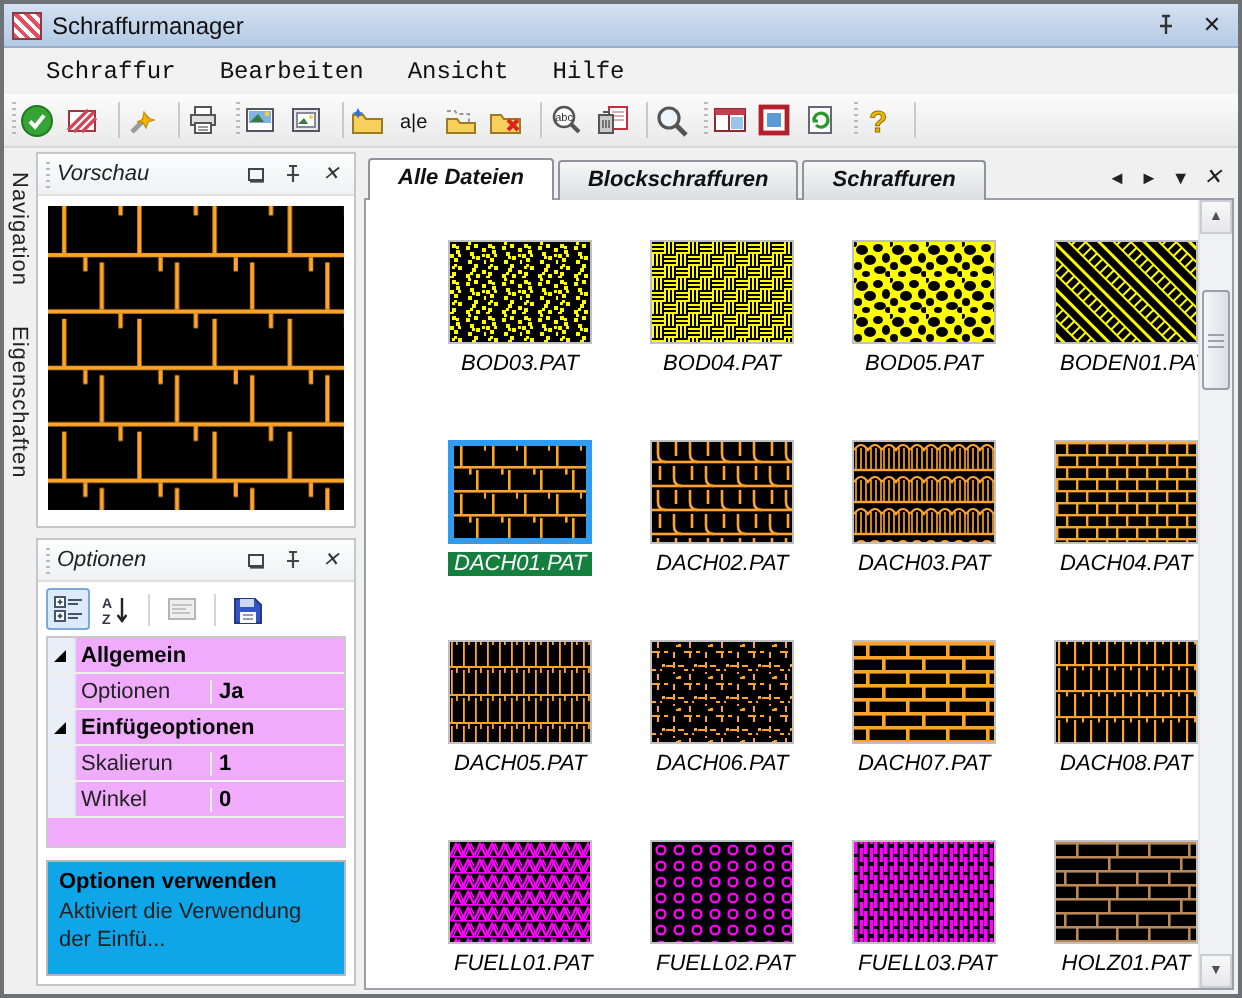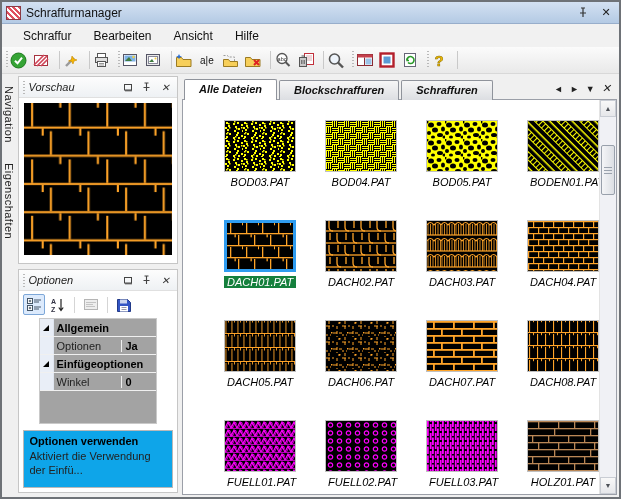--- a/index.html
+++ b/index.html
@@ -13,21 +13,21 @@
     height:22px; display:flex; align-items:center; gap:5px; padding:0 4px;
     background:linear-gradient(#d3e1f2,#b4cae4); border-bottom:1px solid #98aecb;
   }
   .titlebar .app-icon { width:15px; height:14px; border:1px solid #8c3a44;
     background:repeating-linear-gradient(45deg,#e05060 0 2px,#ffffff 2px 4px); }
   .titlebar .title { font-size:12px; color:#111; flex:1; }
   .tb-btn { width:18px; height:16px; display:flex; align-items:center; justify-content:center;
     font-size:11px; color:#222; cursor:default; }
   
   .menubar { height:23px; display:flex; align-items:center; background:#f1f1f1; padding-left:10px; }
-  .menu-item { font-size:12px; color:#111; padding:3px 11px; }
+  .menu-item { font-size:12px; color:#111; padding:3px 11px;font-family:Liberation Mono, monospace; }
   
   .toolbar { height:27px; display:flex; align-items:center; background:linear-gradient(#fbfbfb,#e9e9e9);
     border-bottom:1px solid #d8d8d8; padding:0 2px; }
   .grip { width:5px; height:18px; margin:0 2px;
     background:repeating-linear-gradient(#b9b9b9 0 1px, transparent 1px 3px); width:2px; }
   .tsep { width:1px; height:18px; background:#c9c9c9; margin:0 3px; }
   .tbtn { width:23px; height:23px; display:flex; align-items:center; justify-content:flex-start; border-radius:2px; }
   .tbtn svg { display:block; }
   
   .body { position:absolute; top:72px; bottom:0; left:0; right:0; display:flex; background:#f0f0f0; }
@@ -41,21 +41,21 @@
   .panel-grip { width:2px; height:13px; background:repeating-linear-gradient(#b9b9b9 0 1px, transparent 1px 3px); }
   .panel-title .ptext { flex:1; font-size:11px; color:#222; }
   .pt-btn { width:15px; height:14px; display:flex; align-items:center; justify-content:center; font-size:10px; color:#333; }
   .preview-wrap { flex:1; display:flex; align-items:flex-start; justify-content:center; padding:5px; background:#fff; }
   
   .opt-toolbar { height:27px; display:flex; align-items:center; gap:2px; padding:2px 4px; background:#fff; }
   .obtn { width:22px; height:21px; display:flex; align-items:center; justify-content:center; border:1px solid transparent; border-radius:2px; }
   .obtn.sel { border-color:#7da7d8; background:#dceafc; }
   .osep { width:1px; height:16px; background:#d5d5d5; margin:0 3px; }
   
-  .propgrid { margin:0 20px; border:1px solid #c9c9c9; height:106px; background:#a3a3a3; overflow:hidden; }
+  .propgrid { margin:0 4px; border:1px solid #c9c9c9; height:106px; background:#f0abfc; overflow:hidden; }
   .prow, .pcat { display:flex; height:18px; align-items:center; border-bottom:1px solid #f0f0f0; font-size:11px; }
   .pgutter { width:14px; align-self:stretch; background:#e9eef7; border-right:1px solid #e0e6f0;
     display:flex; align-items:center; justify-content:center; }
   .tri { width:0; height:0; border-right:6px solid #000; border-top:6px solid transparent; }
   .pcat .plabel { font-weight:bold; padding-left:3px; color:#000; }
   .prow .plabel { width:68px; padding-left:3px; color:#222; border-right:1px solid #f0f0f0;
     white-space:nowrap; overflow:hidden; }
   .prow .pvalue { font-weight:bold; padding-left:4px; color:#000; }
   
   .descbox { margin:6px 4px 4px 4px; border:1px solid #b9b9b9; background:#0ea5e9; padding:4px 6px; height:58px; }
@@ -544,20 +544,25 @@
     <div class="pvalue">Ja</div>
   </div>
 
   <div class="pcat">
     <div class="pgutter">
                 <div class="tri"></div>
               </div>
     <div class="plabel">Einfügeoptionen</div>
   </div>
 
+  <div class="prow">
+    <div class="pgutter"></div>
+    <div class="plabel">Skalierun</div>
+    <div class="pvalue">1</div>
+  </div>
 
   <div class="prow">
     <div class="pgutter"></div>
     <div class="plabel">Winkel</div>
     <div class="pvalue">0</div>
   </div>
 </div>
         <div class="descbox">
           <div class="dtitle">Optionen verwenden</div>
           <div class="dtext">Aktiviert die Verwendung der Einfü...</div>

